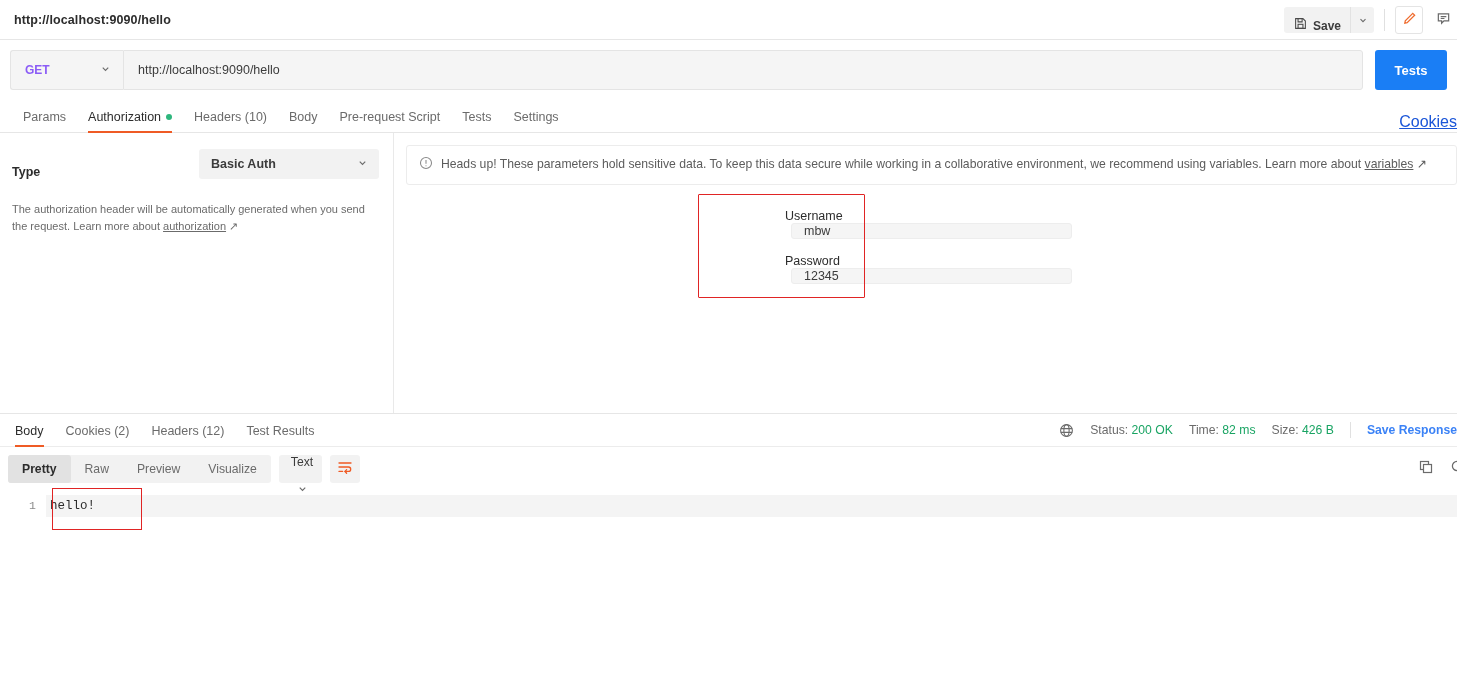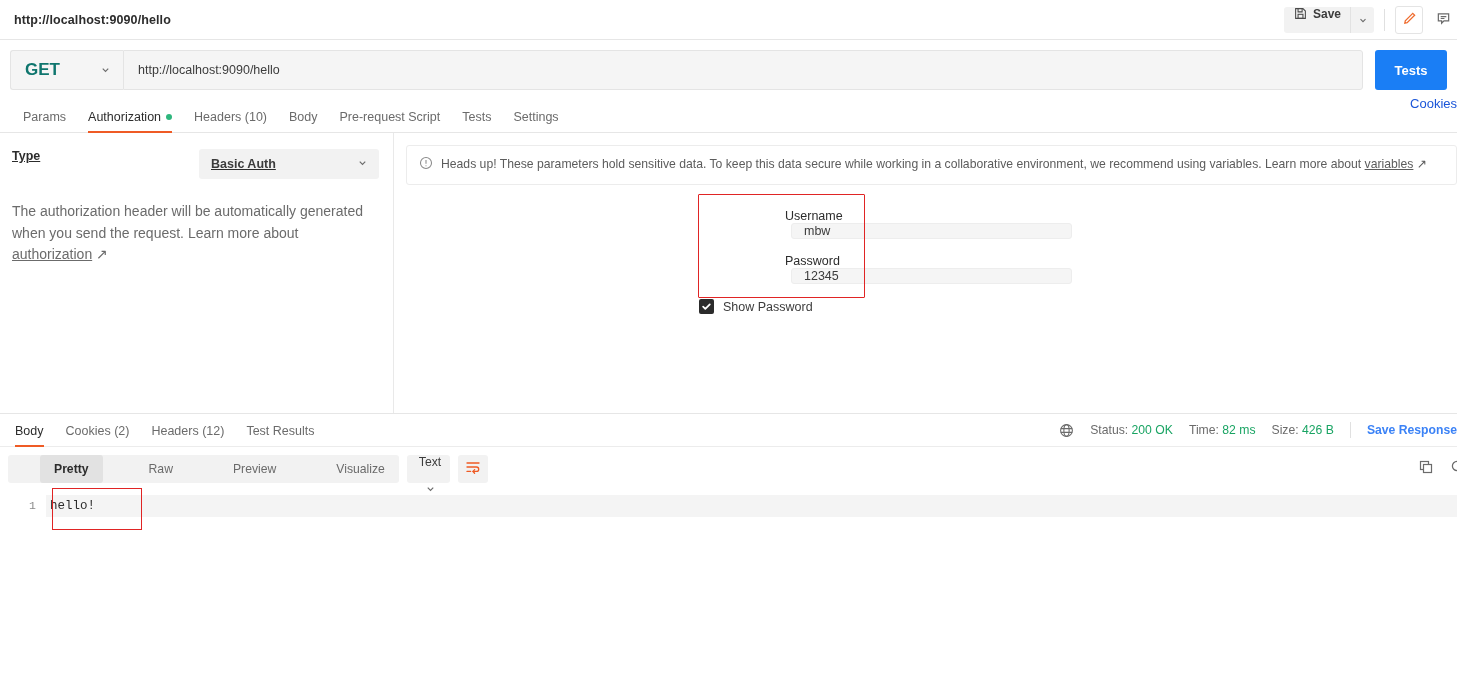--- a/index.html
+++ b/index.html
@@ -25,21 +25,21 @@
   .topbar-right {
     position: absolute; right: 0px; top: 0; height: 40px;
     display: flex; align-items: center; gap: 0;
   }
   .save-group {
     display: flex; align-items: center;
     background: #f2f2f2; border-radius: 3px; height: 26px;
     margin-right: 10px;
   }
   .save-btn {
-    display: flex; align-items: flex-start; gap: 6px;
+    display: flex; align-items: flex-end; gap: 6px;
     padding: 0 9px 0 10px; height: 26px; cursor: pointer;
     font-size: 12px; font-weight: bold; color: #3c3c3c;
   }
   .save-caret {
     width: 24px; height: 26px; display: flex;
     align-items: center; justify-content: center;
     border-left: 1px solid #e2e2e2; cursor: pointer;
   }
   .tb-divider {
     width: 1px; height: 22px; background: #e0e0e0; margin: 0 10px 0 0;
@@ -56,21 +56,21 @@
   .urlrow {
     height: 60px; display: flex; align-items: center;
     padding: 0 10px; gap: 0;
   }
   .method-select {
     width: 113px; height: 40px; background: #f5f5f5;
     border: 1px solid #e4e4e4; border-right: none;
     border-radius: 3px 0 0 3px;
     display: flex; align-items: center; justify-content: space-between;
     padding: 0 12px 0 14px; cursor: pointer;
-    font-size: 17px; font-weight: bold; color: #0f766e;
+    font-size: 12px; font-weight: bold; color: #8b5cf6;
   }
   .url-input {
     flex: 1; height: 40px; background: #f5f5f5;
     border: 1px solid #e4e4e4; border-radius: 0 3px 3px 0;
     display: flex; align-items: center; padding: 0 14px;
     font-size: 12.5px; color: #3c3c3c; cursor: text;
   }
   .send-btn {
     margin-left: 12px; width: 72px; height: 40px;
     background: #1a7ef5; border-radius: 3px; color: #fff;
@@ -92,42 +92,43 @@
   .rtab.active { color: #2c2c2c; }
   .rtab.active::after {
     content: ""; position: absolute; left: 11px; right: 11px;
     bottom: -1px; height: 2px; background: #ef5b25;
   }
   .green-dot {
     width: 6px; height: 6px; border-radius: 50%;
     background: #2eb67d; display: inline-block;
   }
   .cookies-link {
-    position: absolute; right: 0px; bottom: 21px;
-    font-size: 13px; color: #1a55d8; cursor: pointer;
+    position: absolute; right: 0px; bottom: 1px;
+    font-size: 16px; color: #1a55d8; cursor: pointer;
     white-space: nowrap;
+    text-decoration: underline;
   }
 
   
   .authwrap { display: flex; height: 280px; }
   .auth-left {
     width: 394px; border-right: 1px solid #e9e9e9;
     padding: 16px 14px 0 12px; flex-shrink: 0;
   }
-  .type-row { display: flex; align-items: flex-start; text-decoration: underline; }
+  .type-row { display: flex; align-items: flex-end; }
   .type-label { font-size: 12.5px; font-weight: bold; color: #2c2c2c; }
   .type-select {
     margin-left: auto; width: 180px; height: 30px;
     background: #f2f2f2; border-radius: 3px; cursor: pointer;
     display: flex; align-items: center; justify-content: space-between;
     padding: 0 11px 0 12px;
     font-size: 12.5px; font-weight: bold; color: #3c3c3c;
   }
   .auth-note {
-    margin-top: 22px; font-size: 14px; color: #6b6b6b;
+    margin-top: 22px; font-size: 11px; color: #6b6b6b;
     line-height: 1.55; max-width: 360px;
   }
   .auth-note a { color: #6b6b6b; text-decoration: underline; cursor: pointer; }
 
   .auth-right { flex: 1; padding: 12px 0 0 12px; position: relative; }
   .notice {
     border: 1px solid #ececec; border-radius: 3px; background: #fff;
     padding: 9px 12px 10px 12px; display: flex; gap: 8px;
     margin-right: 0px;
   }
@@ -187,21 +188,21 @@
   .bodybar {
     height: 44px; display: flex; align-items: center;
     padding-left: 8px; gap: 8px;
   }
   .seg {
     display: flex; background: #f2f2f2; border-radius: 3px; height: 28px;
     align-items: center;
   }
   .seg-item {
     height: 28px; padding: 0 14px; font-size: 12.2px; color: #6b6b6b;
-    display: flex; align-items: center; cursor: pointer; border-radius: 3px; margin-left: 32px;
+    display: flex; align-items: center; cursor: pointer; border-radius: 3px;
   }
   .seg-item.active { background: #e2e2e2; color: #2c2c2c; font-weight: bold; }
   .fmt-select {
     height: 28px; background: #f2f2f2; border-radius: 3px;
     display: flex; align-items: center; gap: 14px;
     padding: 0 9px 0 12px; font-size: 12.2px; color: #3c3c3c; cursor: pointer; flex-direction: column;
   }
   .wrap-btn {
     width: 30px; height: 28px; background: #f2f2f2; border-radius: 3px;
     display: flex; align-items: center; justify-content: center; cursor: pointer;
@@ -354,28 +355,20 @@
       <div class="field-row">
         <div class="field-label">Username</div>
         <div class="field-input">mbw</div>
       </div>
 
       <div class="field-row">
         <div class="field-label">Password</div>
         <div class="field-input">12345</div>
       </div>
 
-      <div class="checkbox-row">
-        <span class="checkbox">
-          <svg width="11" height="11" viewBox="0 0 12 12" fill="none" stroke="#ffffff" stroke-width="1.9" stroke-linecap="round" stroke-linejoin="round">
-            <path d="M2.3 6.2l2.4 2.4 4.9-5"></path>
-          </svg>
-        </span>
-        <span class="checkbox-label">Show Password</span>
-      </div>
 
     </div>
   </div>
 </div>
 
 <div class="respwrap">
 
   <div class="resptabs">
     <div class="rtab active">
       <span>Body</span>

